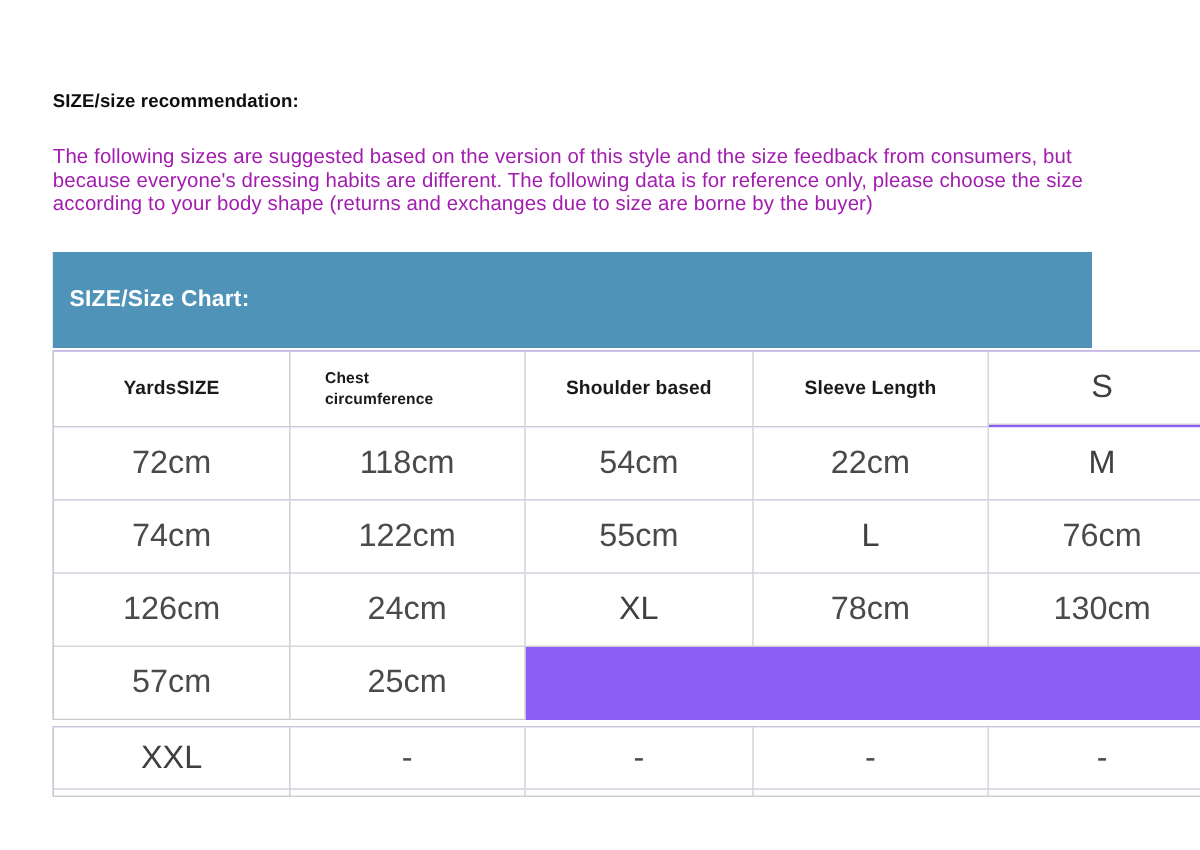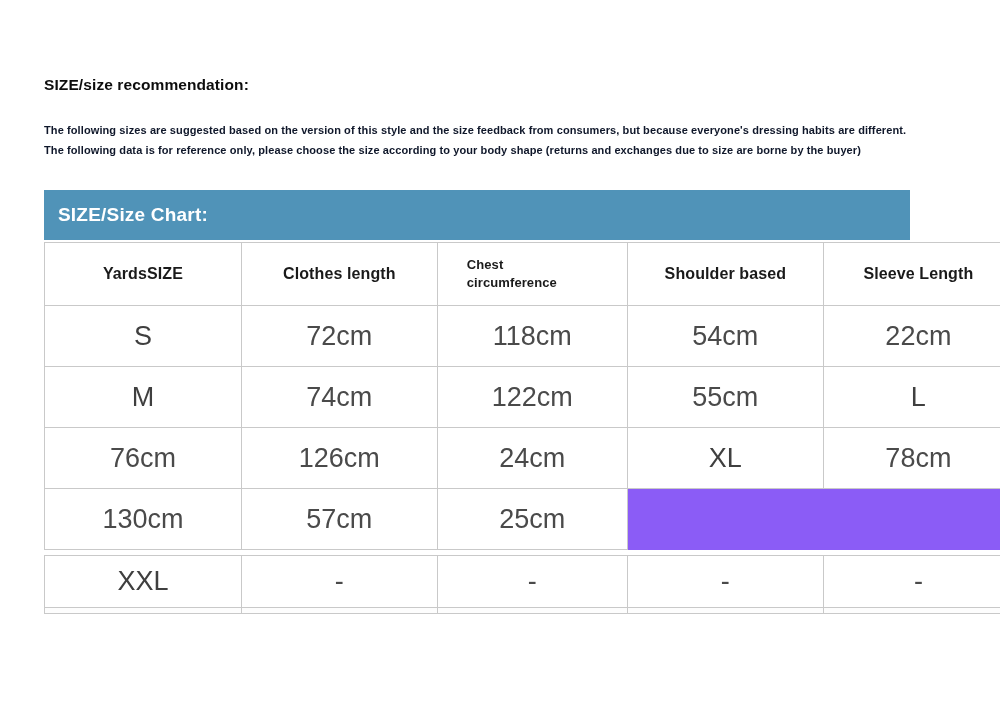--- a/index.html
+++ b/index.html
@@ -21,30 +21,30 @@
   .page-title {
     margin: 0;
     font-size: 15.5px;
     font-weight: bold;
     color: #0d0d0d;
     letter-spacing: 0.1px;
   }
   .intro-paragraph {
     margin: 27px 0 0 0;
     width: 872px;
-    font-size: 11px;
-    font-weight: bold;
+    font-size: 17px;
+    font-weight: normal;
     line-height: 19.5px;
-    color: #0f172a;
+    color: #a21caf;
     letter-spacing: 0.1px;
   }
   .chart-header-bar {
     margin-top: 30px;
     width: 866px;
-    height: 50px;
+    height: 80px;
     background: #5093b8;
     display: flex;
     align-items: center;
     box-sizing: border-box;
   }
   .chart-header-bar .bar-title {
     color: #ffffff;
     font-weight: bold;
     font-size: 19px;
     padding-left: 14px;
@@ -109,21 +109,20 @@
 
   <p class="intro-paragraph">The following sizes are suggested based on the version of this style and the size feedback from consumers, but because everyone's dressing habits are different. The following data is for reference only, please choose the size according to your body shape (returns and exchanges due to size are borne by the buyer)</p>
 
   <div class="chart-header-bar">
     <span class="bar-title">SIZE/Size Chart:</span>
   </div>
 
   <div class="tbl tbl-main">
 
     <div class="cell head-cell">YardsSIZE</div>
-    <div class="cell head-cell">Clothes length</div>
     <div class="cell head-cell wrap">Chest
 circumference</div>
     <div class="cell head-cell">Shoulder based</div>
     <div class="cell head-cell">Sleeve Length</div>
 
     <div class="cell data-cell size-cell">S</div>
     <div class="cell data-cell">72cm</div>
     <div class="cell data-cell">118cm</div>
     <div class="cell data-cell">54cm</div>
     <div class="cell data-cell">22cm</div>

